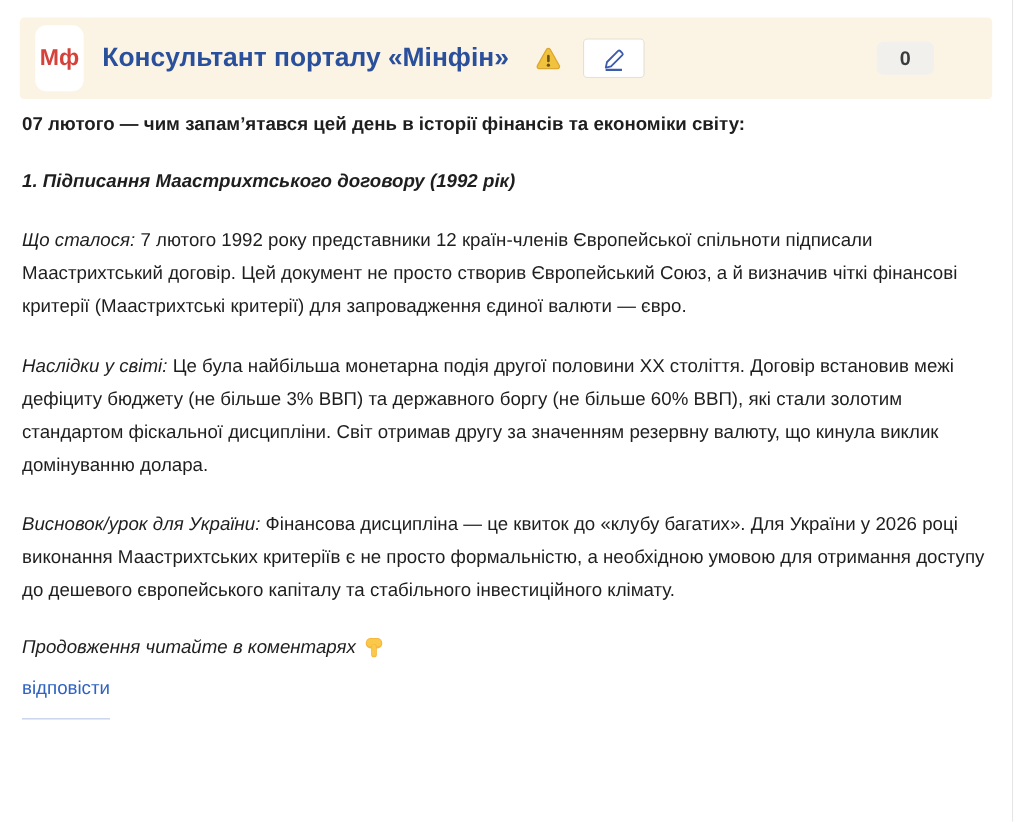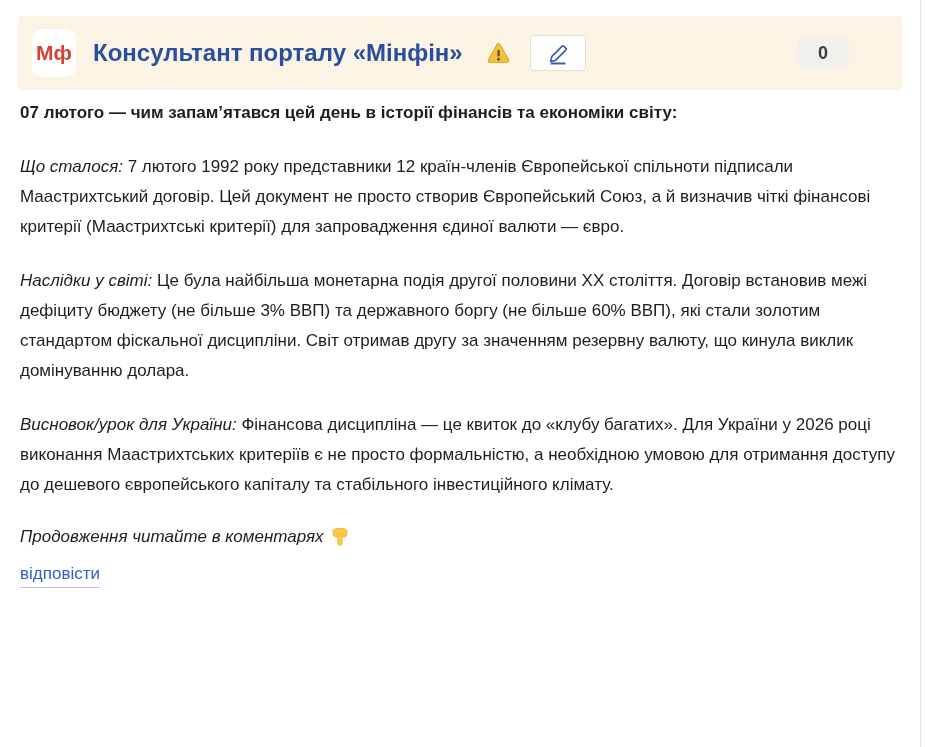--- a/index.html
+++ b/index.html
@@ -20,21 +20,21 @@
     margin: 16px 23px 0 18px;
     height: 74px;
     background: #fbf4e4;
     border-radius: 4px;
     display: flex;
     align-items: center;
     padding-left: 14px;
     box-sizing: border-box;
   }
   .avatar {
-    width: 44px; height: 48px;
+    width: 44px; height: 60px;
     background: #ffffff;
     border-radius: 10px;
     display: flex; align-items: center; justify-content: center;
     font-weight: 700; font-size: 21px;
     color: #d5423c;
     cursor: pointer;
     flex: 0 0 auto;
   }
   .username {
     margin-left: 17px;
@@ -105,21 +105,21 @@
     margin-left: 6px;
   }
   .reply-link {
     display: inline-block;
     margin-top: 6px;
     font-size: 17px;
     line-height: 24px;
     color: #2f62c1;
     text-decoration: none;
     border-bottom: 1px solid #b7c6e6;
-    padding-bottom: 1px;
+    padding-bottom: 15px;
     cursor: pointer;
   }
 </style>
 </head>
 <body>
 
 <div class="right-border"></div>
 
 <div>
 
@@ -144,20 +144,21 @@
       </span>
     </button>
 
     <span class="header-spacer"></span>
 
     <div class="rating-badge">0</div>
   </div>
 
   <div class="post">
     <p class="post-title">07 лютого — чим запам’ятався цей день в історії фінансів та економіки світу:</p>
+    <p class="post-heading">1. Підписання Маастрихтського договору (1992 рік)</p>
 
     <div>
         <p class="para"><span class="lead">Що сталося: </span>7 лютого 1992 року представники 12 країн-членів Європейської спільноти підписали Маастрихтський договір. Цей документ не просто створив Європейський Союз, а й визначив чіткі фінансові критерії (Маастрихтські критерії) для запровадження єдиної валюти — євро.</p>
         <p class="para"><span class="lead">Наслідки у світі: </span>Це була найбільша монетарна подія другої половини ХХ століття. Договір встановив межі дефіциту бюджету (не більше 3% ВВП) та державного боргу (не більше 60% ВВП), які стали золотим стандартом фіскальної дисципліни. Світ отримав другу за значенням резервну валюту, що кинула виклик домінуванню долара.</p>
         <p class="para"><span class="lead">Висновок/урок для України: </span>Фінансова дисципліна — це квиток до «клубу багатих». Для України у 2026 році виконання Маастрихтських критеріїв є не просто формальністю, а необхідною умовою для отримання доступу до дешевого європейського капіталу та стабільного інвестиційного клімату.</p>
       </div>
 
     <p class="footer-note"><span>Продовження читайте в коментарях</span><span class="emoji-icon">
         <svg width="20" height="20" viewBox="0 0 20 20" aria-hidden="true">
           <rect x="2.5" y="2" width="15" height="9.5" rx="4.5" fill="#f6b73c"></rect>

